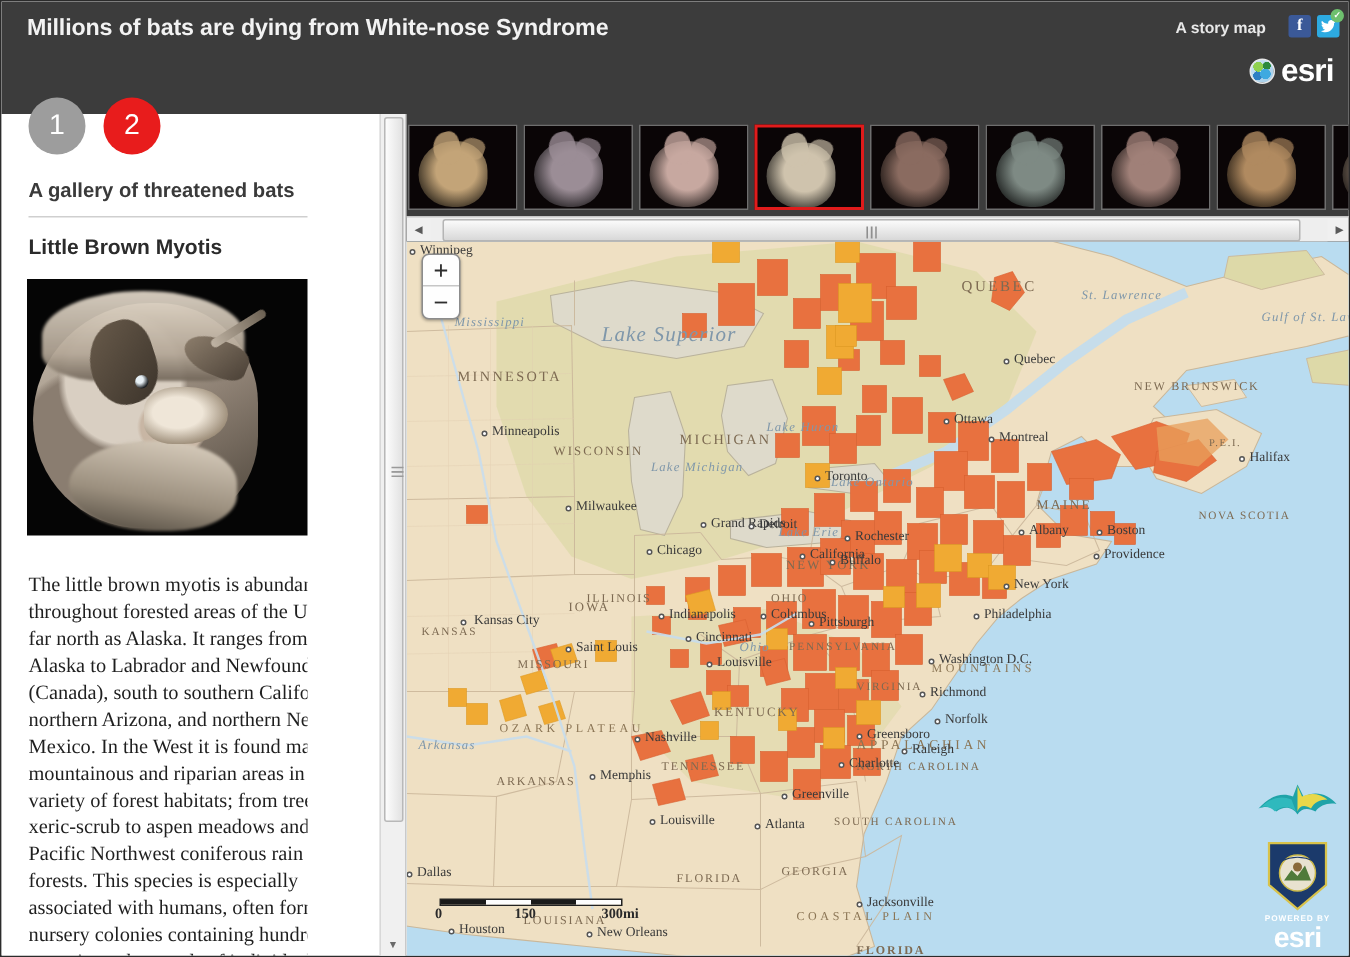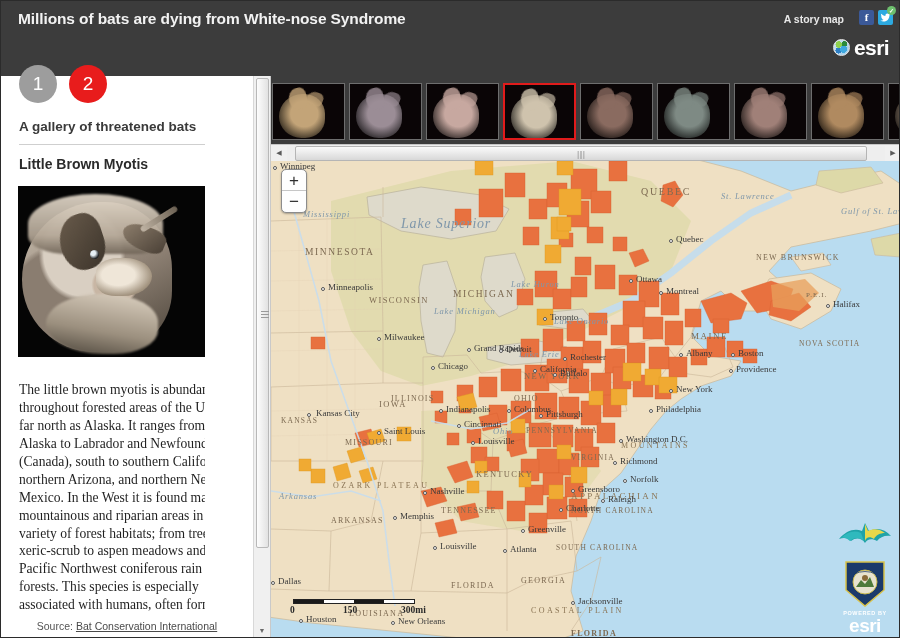--- a/index.html
+++ b/index.html
@@ -415,24 +415,20 @@
         <div class="tragus"></div>
         <div class="muzzle"></div>
         <div class="eye"></div>
       </div>
 
 
       <div class="body-text">The little brown myotis is abundant throughout forested areas of the U.S. as far north as Alaska. It ranges from Alaska to Labrador and Newfoundland (Canada), south to southern California, northern Arizona, and northern New Mexico. In the West it is found mainly in mountainous and riparian areas in a wide variety of forest habitats; from tree-lined xeric-scrub to aspen meadows and Pacific Northwest coniferous rain forests. This species is especially associated with humans, often forming nursery colonies containing hundreds, sometimes thousands of individuals in buildings, attics, and other man-made structures.</div>
 
     </div>
 
-    <div class="source-bar">
-      <span>Source:</span>
-      <a href="#">Bat Conservation International</a>
-    </div>
 
     <div class="vscroll">
       <div class="thumb">
         <div class="grip"></div>
       </div>
       <div class="arrow-down">▼</div>
     </div>
   </div>
 
   <div class="thumbstrip">

